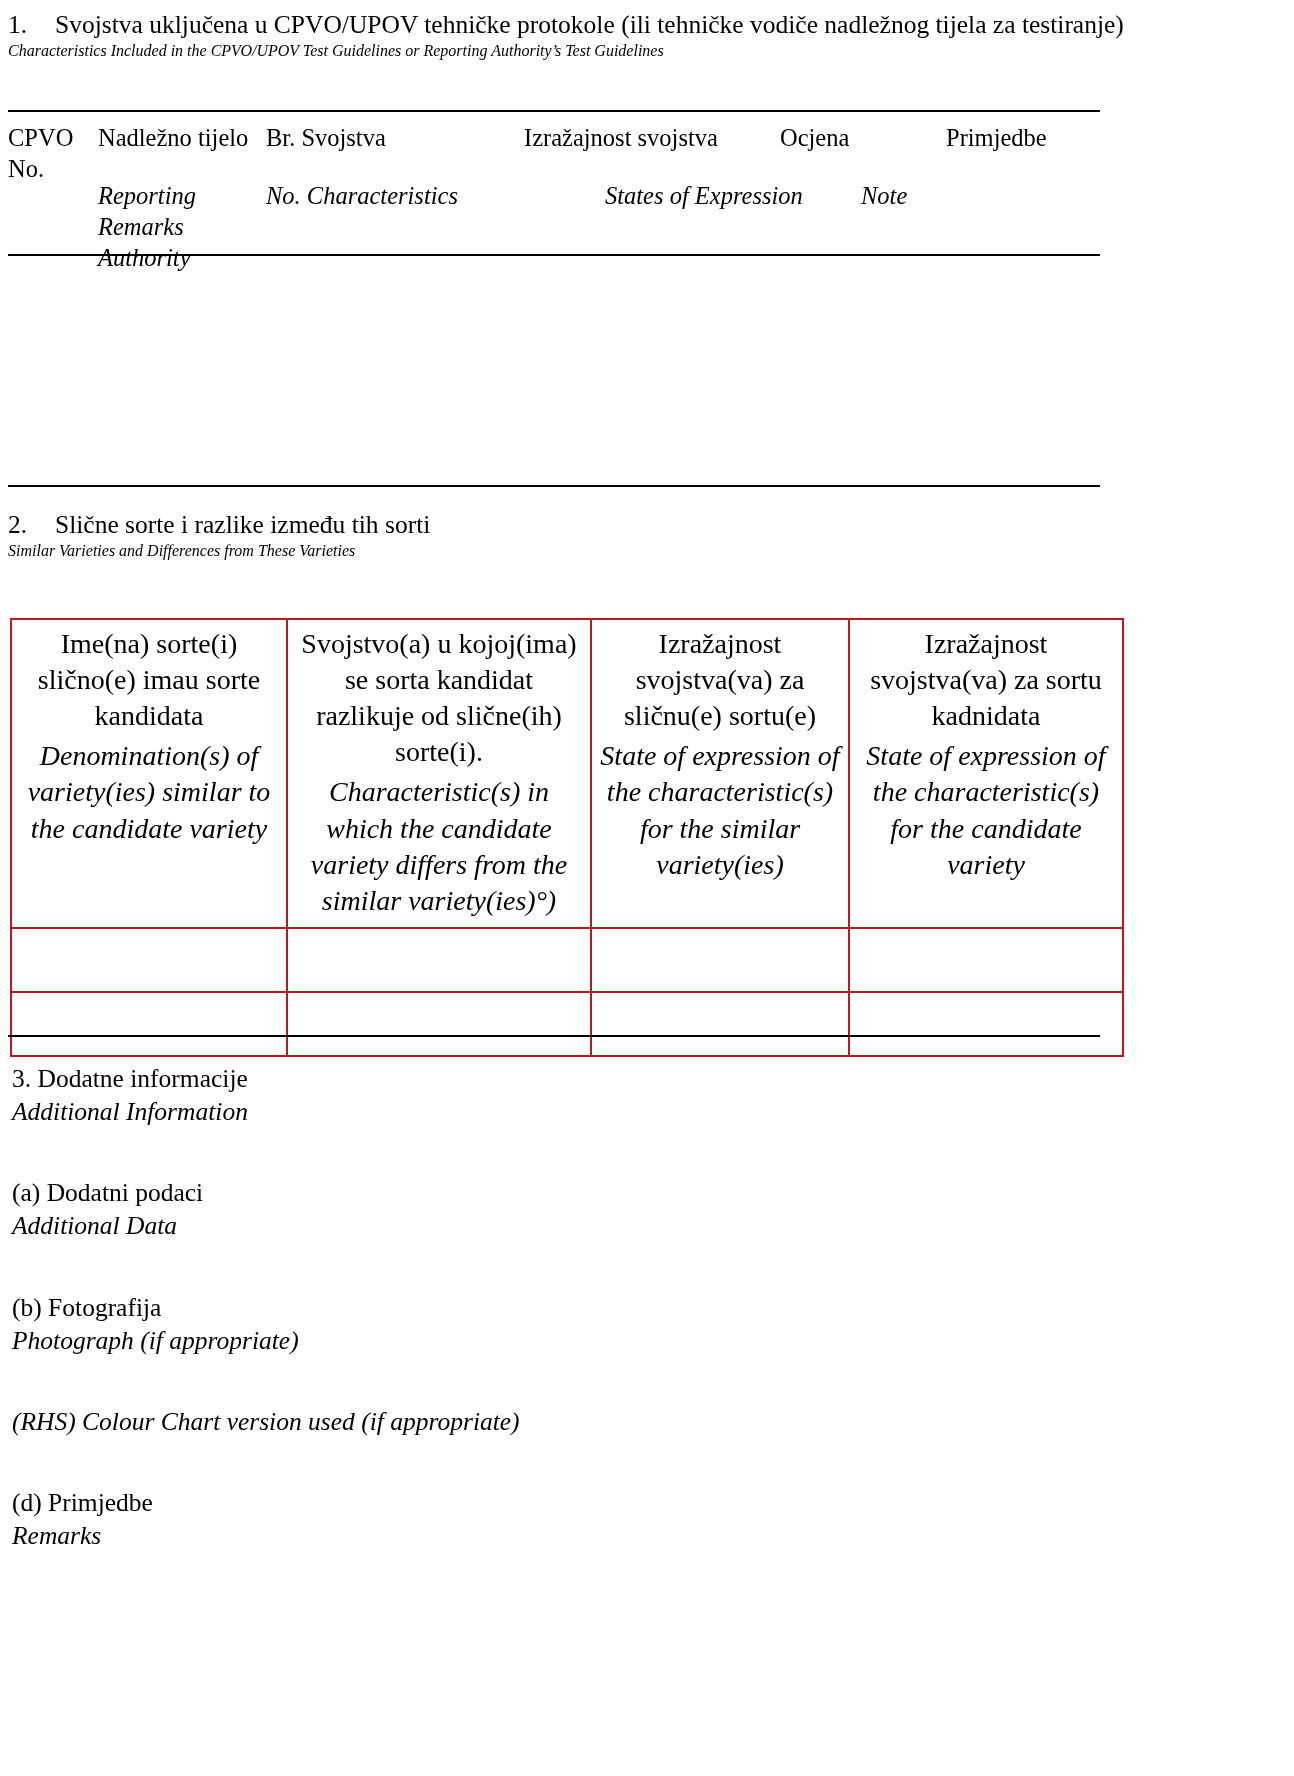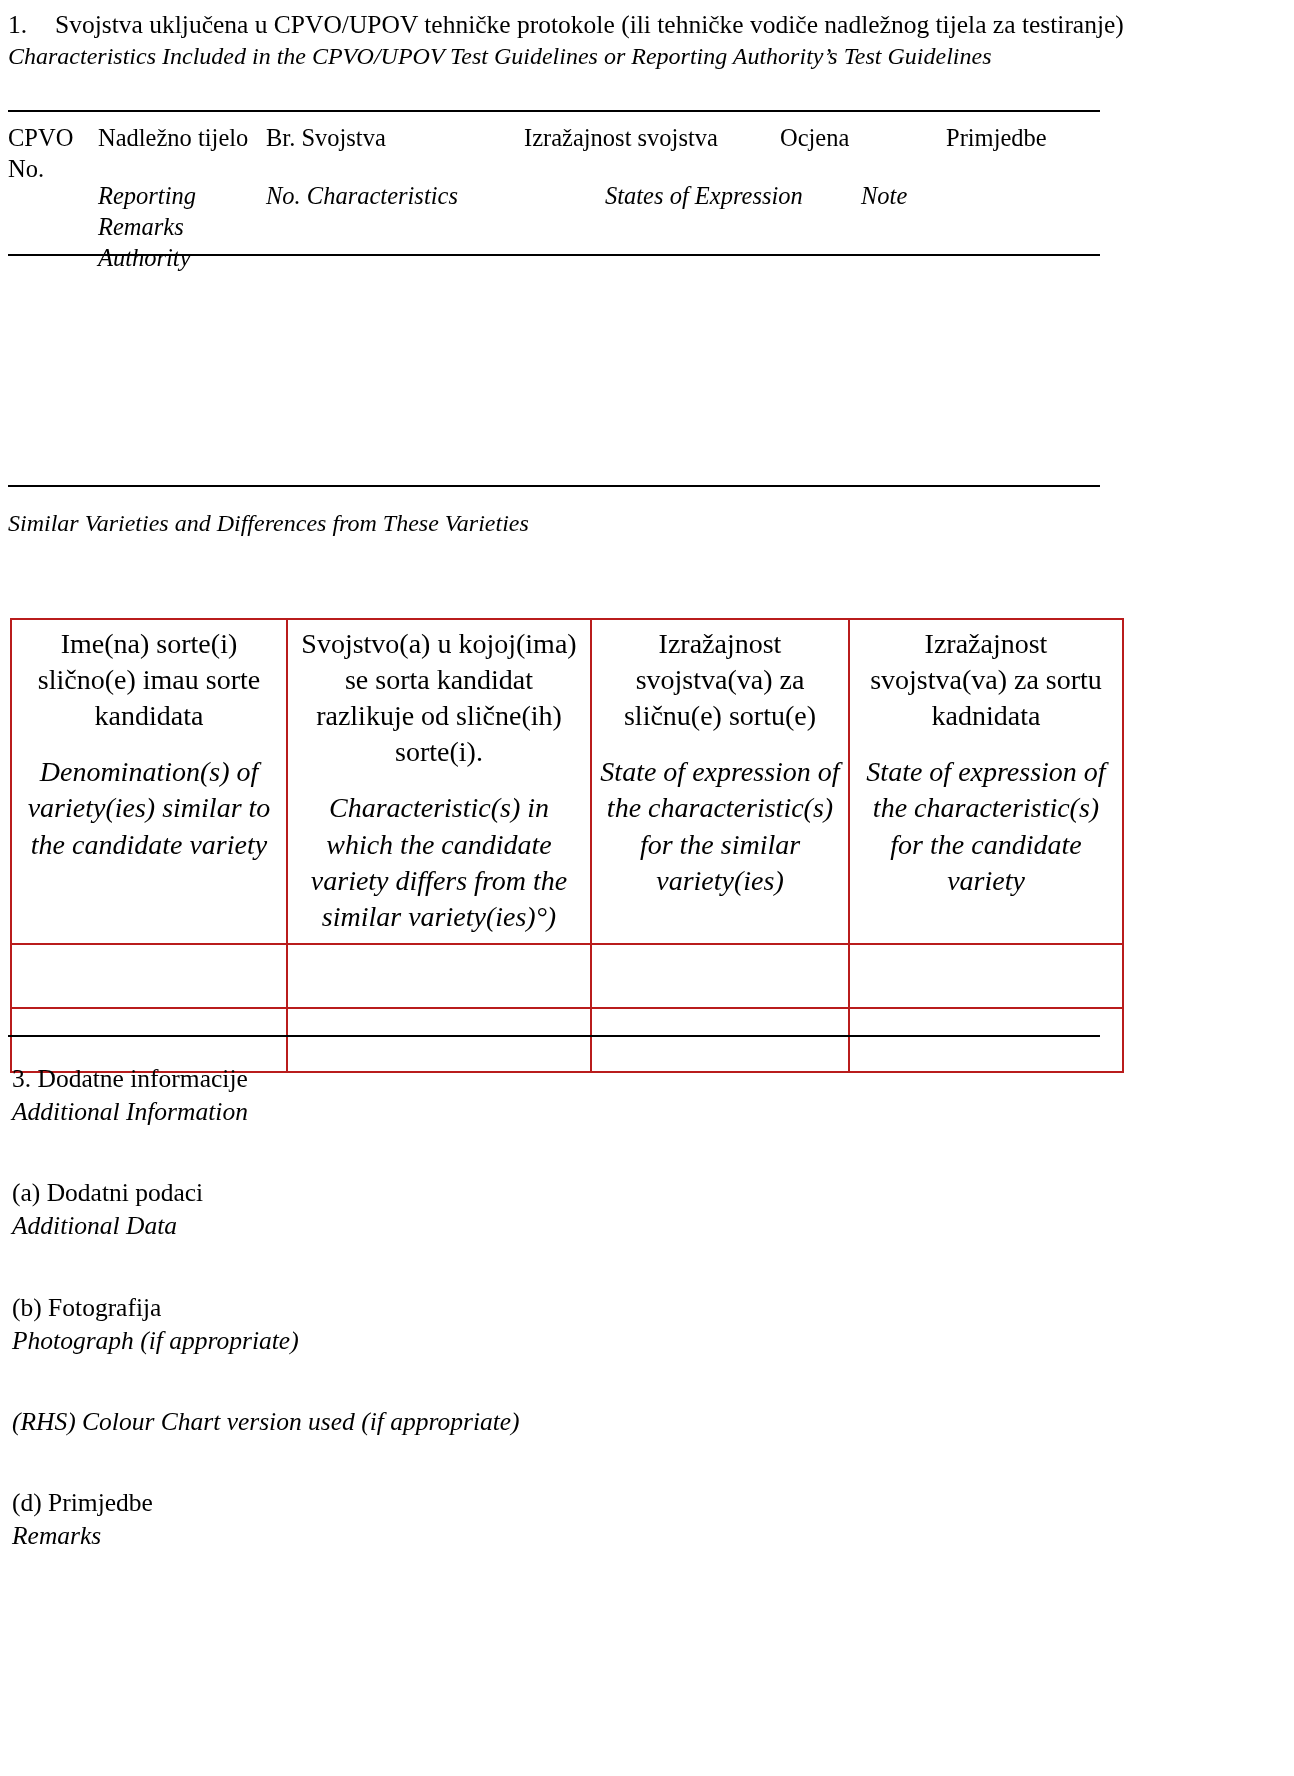--- a/index.html
+++ b/index.html
@@ -33,21 +33,21 @@
   .sec-head-line {
     font-size: 25.5px;
     line-height: 1.30;
     white-space: pre;
   }
   .sec-head-line .num {
     display: inline-block;
     width: 47px;
   }
   .sec-head-sub {
-    font-size: 24px;
+    font-size: 16px;
     font-style: italic;
     line-height: 1.30;
   }
 
   
   .hdr-table {
     position: absolute;
     left: 8px;
     top: 110px;
     width: 1092px;
@@ -121,21 +121,21 @@
     text-align: center;
     font-size: 28px;
     line-height: 1.29;
   }
   .vtable td.head { height: 190px; }
   .vtable td.blank { height: 48px; }
   .vtable .hr-bold { display: block; }
   .vtable .hr-it {
     display: block;
     font-style: italic;
-    margin-top: 20px;
+    margin-top: 4px;
   }
   .col1 { width: 276px; }
   .col2 { width: 304px; }
   .col3 { width: 258px; }
   .col4 { width: 274px; }
 
   
   .rule-3-top {
     position: absolute;
     left: 8px;
@@ -182,20 +182,21 @@
       <div class="hdr-cell it c-brsv-it">No. Characteristics</div>
       <div class="hdr-cell it c-izraz-it">States of Expression</div>
       <div class="hdr-cell it c-ocj-it">Note</div>
     </div>
   </div>
 
   <div class="rule-1-bottom"></div>
   <div class="rule-2-top"></div>
 
   <div class="sec2">
+    <div class="sec-head-line"><span class="num">2.</span><span>Slične sorte i razlike između tih sorti</span></div>
     <div class="sec-head-sub">Similar Varieties and Differences from These Varieties</div>
   </div>
 
   <table class="vtable">
     <colgroup>
       <col class="col1">
         <col class="col2">
         <col class="col3">
         <col class="col4">
     </colgroup>

